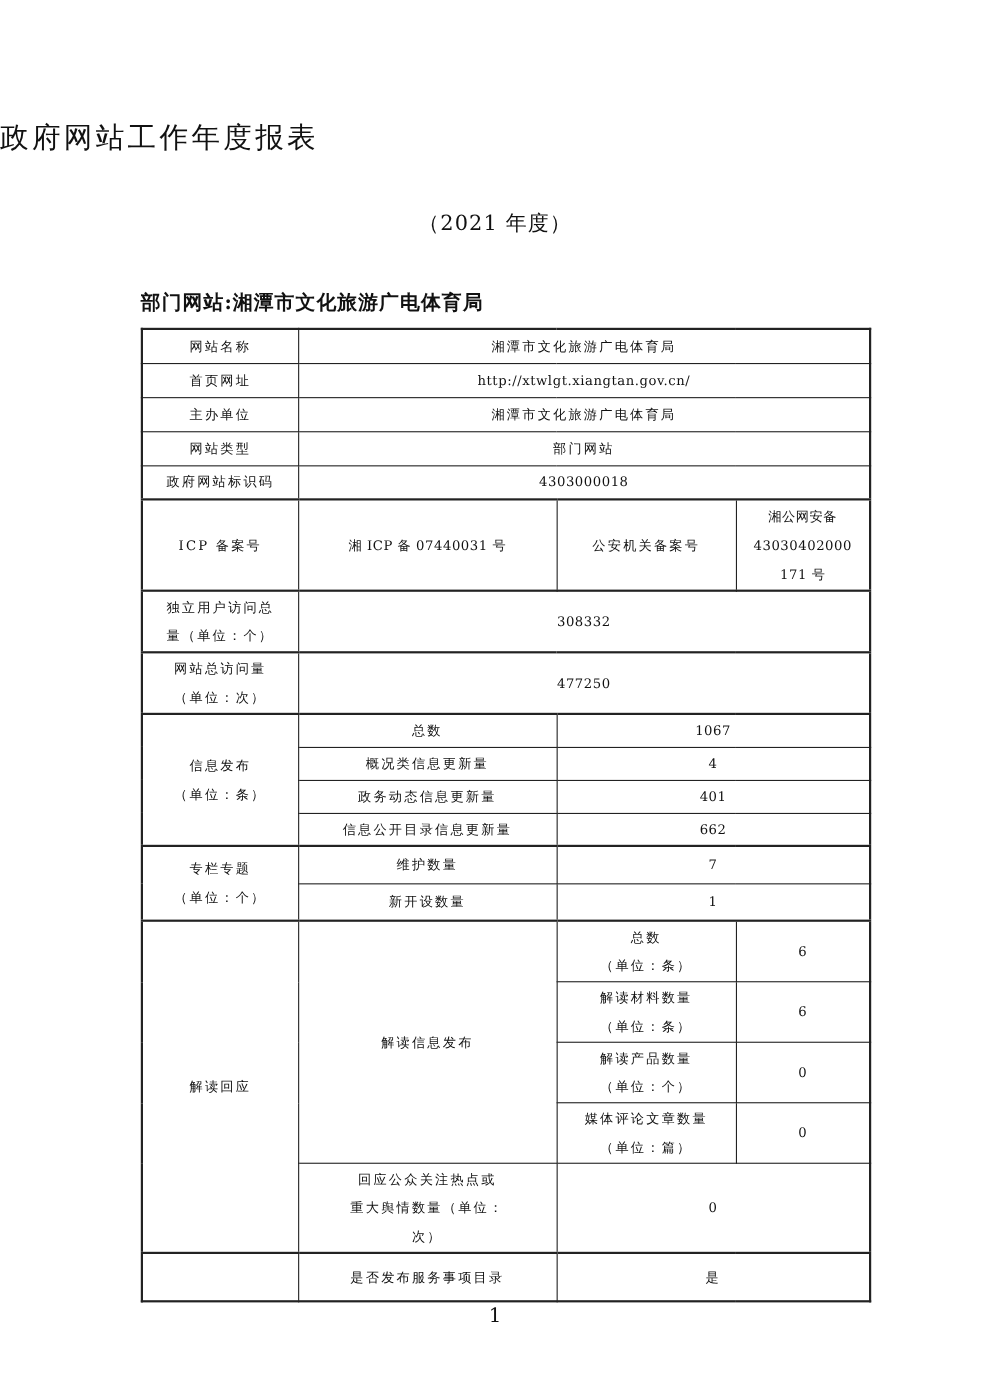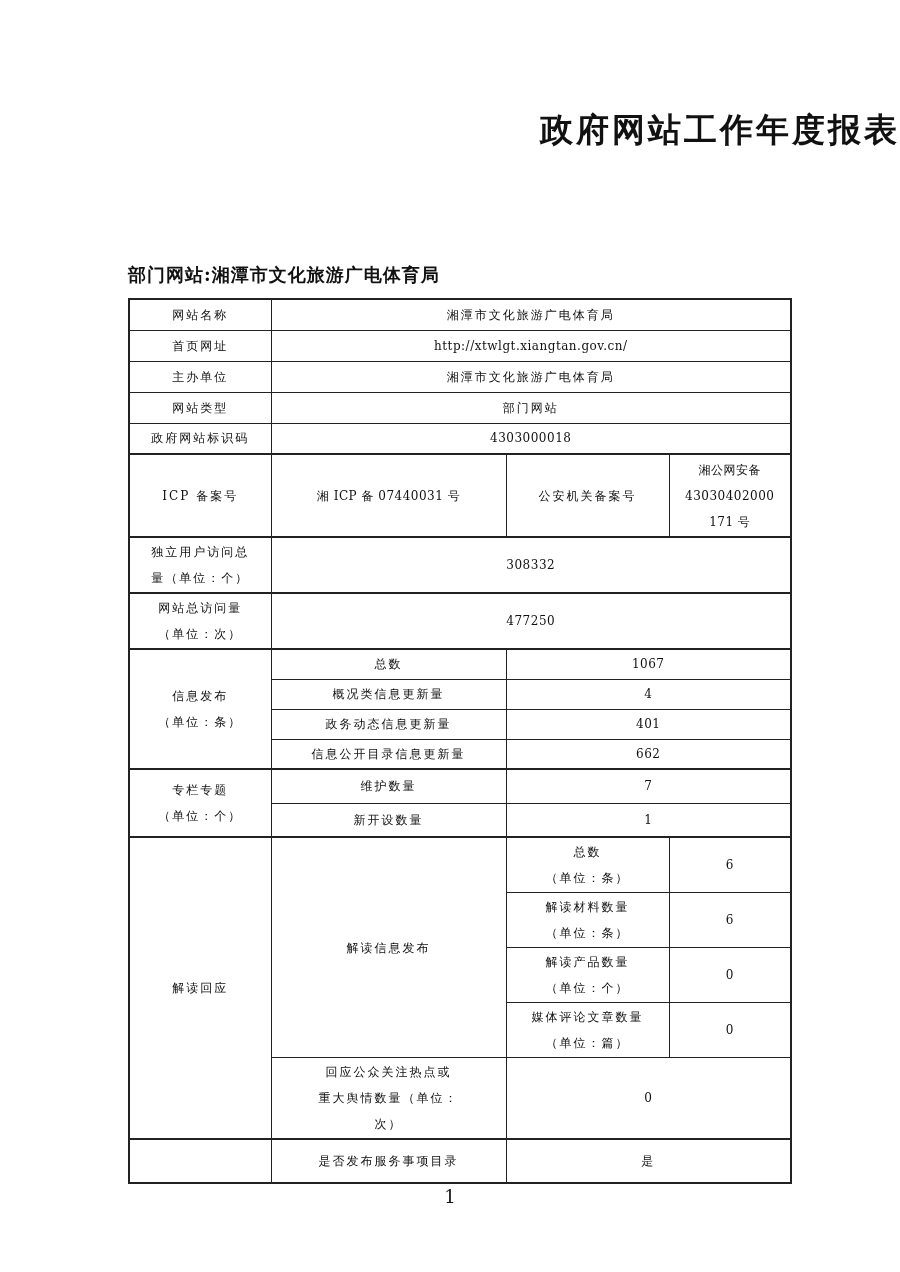--- a/index.html
+++ b/index.html
@@ -6,22 +6,22 @@
   .page{
     position:relative;
     width:900px;height:1272px;
     background:#ffffff;
     font-family:"DejaVu Serif","Liberation Serif",serif;
     color:#111111;
     overflow:hidden;
   }
   .doc-title{
     position:absolute;top:108px;left:0;right:0;
-    text-align:right;
-    font-size:33px;font-weight:bold;
+    text-align:left;
+    font-size:26px;font-weight:normal;
     letter-spacing:3px;
     margin:0;
   }
   .doc-subtitle{
     position:absolute;top:190px;left:0;right:0;
     text-align:center;
     font-size:19px;
     letter-spacing:1px;
   }
   .reporting-unit{
@@ -57,20 +57,21 @@
     position:absolute;top:1186px;left:0;right:0;
     text-align:center;font-size:18px;
   }
 </style>
 </head>
 <body>
 
 <div class="page">
 
   <h1 class="doc-title">政府网站工作年度报表</h1>
+  <div class="doc-subtitle">（2021 年度）</div>
   <div class="reporting-unit">部门网站:湘潭市文化旅游广电体育局</div>
 
   <table class="report">
     <colgroup>
       <col style="width:142px">
         <col style="width:235px">
         <col style="width:163px">
         <col style="width:122px">
     </colgroup>
     <tbody>

